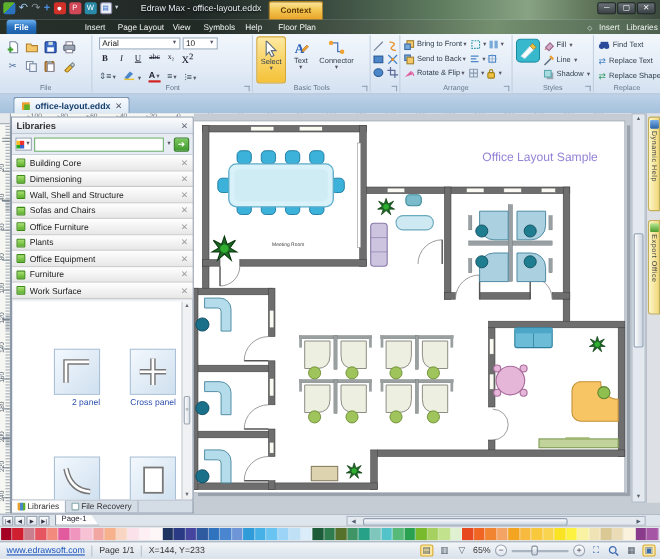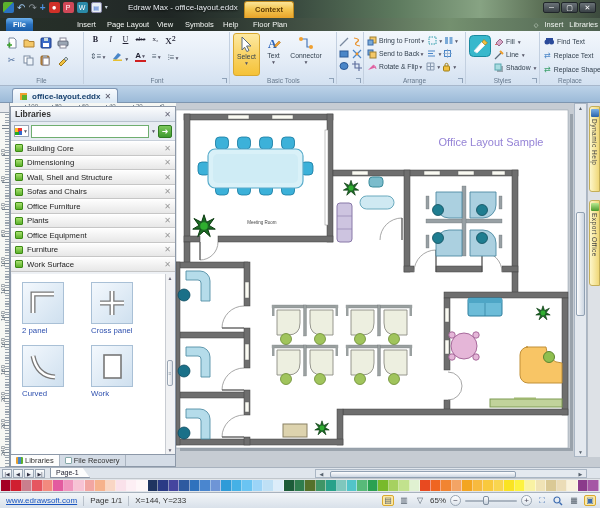--- a/index.html
+++ b/index.html
@@ -50,21 +50,21 @@
   .mini { width:10px; height:10px; display:flex; align-items:center; justify-content:center; }
   .arr-row { display:flex; align-items:center; height:13px; padding-left:3px; }
   .arr-row .lbl { font-size:6.8px; color:#33414f; margin-left:2px; white-space:nowrap; }
   .arr-mini { display:flex; align-items:center; gap:1px; margin-left:3px; }
   .sty-row { display:flex; align-items:center; height:13px; gap:2px; }
   .sty-row .lbl { font-size:6.8px; color:#33414f; white-space:nowrap; }
   .rep-row { display:flex; align-items:center; height:14px; gap:3px; padding-left:4px; }
   .rep-row .lbl { font-size:6.9px; color:#33414f; white-space:nowrap; }
 
   
-  #doctabs { position:absolute; left:0; top:86px; width:600px; height:17px;
+  #doctabs { position:absolute; left:0; top:86px; width:600px; height:24px;
     background:linear-gradient(#bcd2e8,#9cbad8); border-bottom:1px solid #7e96b0;text-align:right; }
   #doctab { position:absolute; left:12px; top:2px; height:15px; padding:0 6px; display:flex; align-items:center; gap:4px;
     background:linear-gradient(#f8fbfe,#dcE9f5); border:1px solid #7e96b4; border-bottom:none; border-radius:3px 3px 0 0;
     font-size:8px; font-weight:bold; color:#17406e; }
   #doctab .x { color:#556; font-weight:normal; font-size:8px; }
 
   
   #workspace { position:absolute; left:0; top:103px; width:600px; height:364px; background:#c6ccd3; }
   #hruler { position:absolute; left:10px; top:0; width:564px; height:10px; background:#f6f7f3; border-bottom:1px solid #8c98a4; overflow:hidden; }
   #hruler .ticks { position:absolute; left:0; bottom:0; width:100%; height:4px;
@@ -90,21 +90,21 @@
   #color-dd .sw { width:7px; height:7px; background:conic-gradient(#e33 0 25%,#36c 0 50%,#2a2 0 75%,#fb2 0); }
   #search-input { flex:1; height:13px; border:1px solid #6fae6f; background:#fff; font-size:7px; padding:0 2px; min-width:0; }
   #search-go { width:14px; height:13px; background:linear-gradient(#7cc85c,#3f9a2f); border:1px solid #2f7a22; border-radius:2px; color:#fff; font-size:8px; line-height:12px; text-align:center; }
   .lib-item { height:14.5px; display:flex; align-items:center; padding:0 4px; gap:4px;
     background:linear-gradient(#fdfdfd,#e7e7e7); border-bottom:1px solid #c6c6c6; border-top:1px solid #fff; }
   .lib-ico { width:8px; height:8px; background:linear-gradient(#a8e070,#5cb02c); border:1px solid #3c8a14; border-radius:1px; }
   .lib-label { flex:1; font-size:7.8px; color:#222; white-space:nowrap; overflow:hidden; }
   .lib-x { font-size:8px; color:#999; }
   #shape-area { position:absolute; left:1px; right:1px; top:167px; bottom:0; background:#fff; overflow:hidden; }
   #shape-grid { display:grid; grid-template-columns:1fr 1fr; padding:8px 14px 0 10px; row-gap:10px; }
-  .shape-cell { display:flex; flex-direction:column; align-items:flex-start; gap:2px; }
+  .shape-cell { display:flex; flex-direction:column; align-items:flex-end; gap:2px;margin-top:35px; }
   .thumb { width:42px; height:42px; background:linear-gradient(135deg,#f3f8fd,#cfe0ef); border:1px solid #a9c0d6; display:flex; align-items:center; justify-content:center; }
   .shape-label { font-size:7.8px; color:#2d4fae; }
   #shape-sb { position:absolute; right:0; top:0; bottom:0; width:9px; background:#f0f1f3; border-left:1px solid #c8ccd2; }
   #shape-sb .th { position:absolute; left:1px; top:86px; width:6px; height:26px; background:linear-gradient(90deg,#fdfdfd,#d8dde4); border:1px solid #9aa6b4; border-radius:2px;
     font-size:5px; color:#8a96a4; text-align:center; line-height:24px; }
   #shape-sb .ar { position:absolute; left:0; width:8px; font-size:5px; color:#667; text-align:center; }
   #lib-tabs { position:absolute; left:10px; top:352px; width:166px; height:12px; background:#d4dce6; border:1px solid #8c98a8; border-top:none; display:flex; }
   .ltab { display:flex; align-items:center; gap:2px; padding:0 5px; font-size:7.5px; color:#333; border-right:1px solid #aab4c0; }
   .ltab.active { background:#fdfdfd; }
   .ltab .ic { width:7px; height:7px; border-radius:1px; }
@@ -243,20 +243,30 @@
             <svg width="11" height="11" viewBox="0 0 11 11">
               <path d="M2,9 L7,4 l2,2 -5,5 z" fill="#f0c040" stroke="#a07818"></path>
               <path d="M7,4 l2,-2 2,2 -2,2 z" fill="#c8d0d8" stroke="#788"></path>
             </svg>
           </span>
       </div>
       <div class="rg-label">File</div>
     </div>
 
     <div class="rgroup" style="left:85px;width:145px">
+      <div class="fx-row">
+        <span class="combo" style="width:74px">
+            <span>Arial</span>
+            <span class="dd">▼</span>
+          </span>
+        <span class="combo" style="width:32px">
+            <span>10</span>
+            <span class="dd">▼</span>
+          </span>
+      </div>
       <div class="fx-row" style="gap:4px">
         <span class="fbtn" style="font-weight:bold">B</span>
         <span class="fbtn" style="font-style:italic">I</span>
         <span class="fbtn" style="text-decoration:underline">U</span>
         <span class="fbtn" style="text-decoration:line-through;font-size:7px">abc</span>
         <span class="fbtn" style="font-size:7px">x₂</span>
         <span class="fbtn" style="font-size:13px">x²</span>
       </div>
       <div class="fx-row" style="gap:6px">
         <span style="font-size:8px;color:#4a5a6a">⇕≡<span class="dd">▼</span></span>

